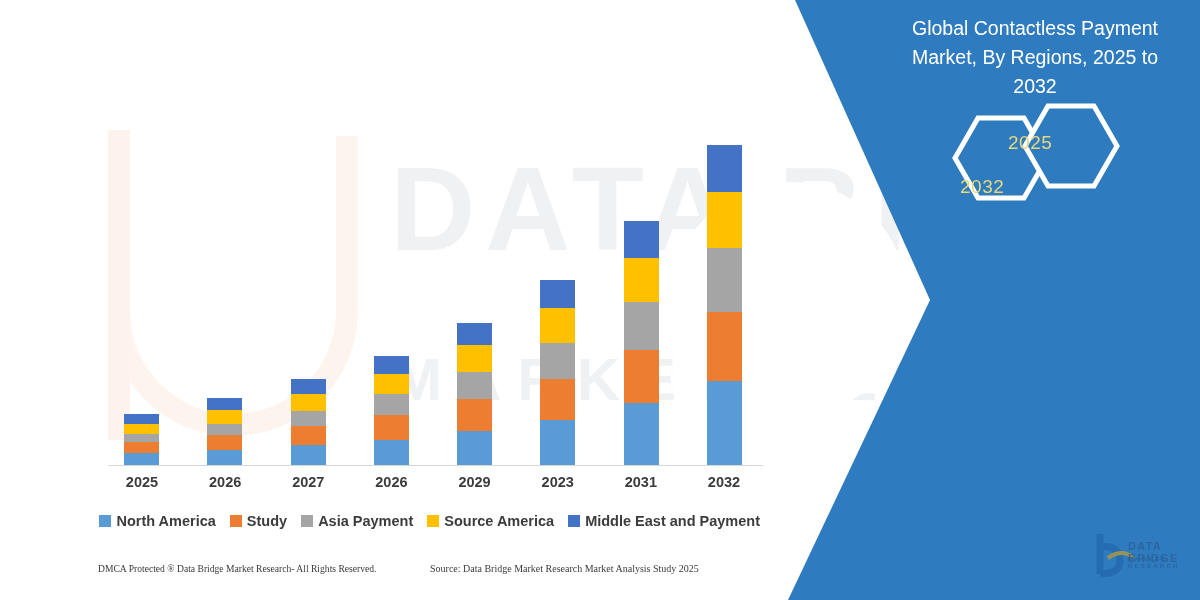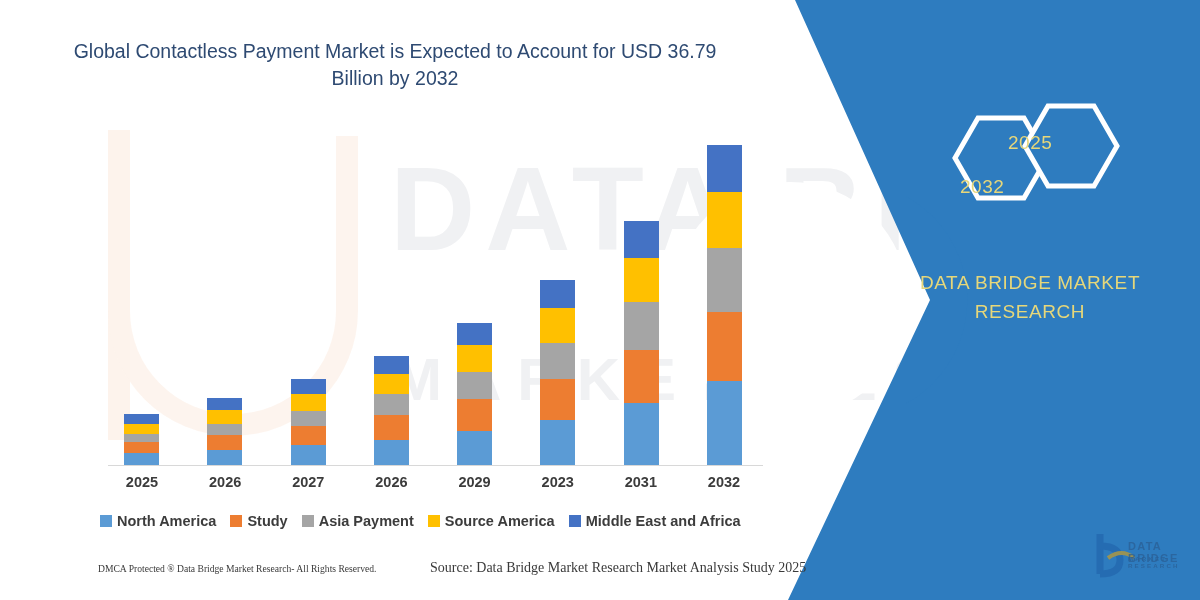--- a/index.html
+++ b/index.html
@@ -116,21 +116,21 @@
     color: #3c3c3c;
   }
 
   
   .legend {
     position: absolute;
     left: 100px; top: 513px;
     width: 660px;
     display: flex;
     align-items: center;
-    justify-content: flex-start;
+    justify-content: flex-end;
     gap: 14px;
     z-index: 4;
   }
   .legend-item {
     display: flex;
     align-items: center;
     gap: 5px;
   }
   .legend-swatch {
     width: 12px; height: 12px;
@@ -156,21 +156,21 @@
     position: absolute;
     left: 98px;
     font-size: 9.6px;
     color: #3a3a3a;
     white-space: nowrap;
     font-family: Liberation Serif, serif;
   }
   .footer-source {
     position: absolute;
     left: 430px;
-    font-size: 14px;
+    font-size: 10px;
     color: #3a3a3a;
     white-space: nowrap;
     font-family: "Liberation Serif", serif;
   }
 
   
   .panel {
     position: absolute;
     left: 0; top: 0;
     width: 1200px; height: 600px;
@@ -258,21 +258,20 @@
     <div class="wm-text wm-small">MARKET RESEARCH</div>
   </div>
 
   <svg class="panel" viewBox="0 0 1200 600" preserveAspectRatio="none">
     <path id="panel-path" d="M 795 0 L 1200 0 L 1200 600 L 788 600 L 930 300 Z" fill="#2E7CBF"></path>
     <circle cx="790" cy="300" r="118" fill="#ffffff"></circle>
     <path d="M 905 196 A 118 118 0 0 1 905 404 L 1200 404 L 1200 196 Z" fill="#2E7CBF"></path>
   </svg>
 
   <div class="chart-wrap">
-    <div class="chart-title">Global Contactless Payment Market is Expected to Account for USD 36.79 Billion by 2032</div>
 
     <div class="axis-line"></div>
     <div class="bars" id="bars">
         <div class="bar">
           <div class="seg" style="height: 9.37931px; background: rgb(68, 114, 196);"></div>
           <div class="seg" style="height: 9.93103px; background: rgb(255, 192, 0);"></div>
           <div class="seg" style="height: 8.27586px; background: rgb(165, 165, 165);"></div>
           <div class="seg" style="height: 11.5862px; background: rgb(237, 125, 49);"></div>
           <div class="seg" style="height: 11.5862px; background: rgb(91, 155, 213);"></div>
         </div>
@@ -350,41 +349,41 @@
       <div class="legend-item">
         <span class="legend-swatch" style="background: rgb(165, 165, 165);"></span>
         <span class="legend-label">Asia Payment</span>
       </div>
       <div class="legend-item">
         <span class="legend-swatch" style="background: rgb(255, 192, 0);"></span>
         <span class="legend-label">Source America</span>
       </div>
       <div class="legend-item">
         <span class="legend-swatch" style="background: rgb(68, 114, 196);"></span>
-        <span class="legend-label">Middle East and Africa</span>
+        <span class="legend-label">Middle East and Payment</span>
       </div>
     </div>
 
   <div class="footer">
     <div class="footer-dmca">DMCA Protected ® Data Bridge Market Research-  All Rights Reserved.</div>
     <div class="footer-source">Source: Data Bridge Market Research  Market Analysis Study 2025</div>
   </div>
 
   <div class="panel-content">
+    <div class="panel-title">Global Contactless Payment Market, By Regions, 2025 to 2032</div>
 
     <svg class="hexes" viewBox="0 0 240 125">
 
       <polygon points="35,62 58,22 104,22 127,62 104,102 58,102" fill="none" stroke="#ffffff" stroke-width="5"></polygon>
 
       <polygon points="105,50 128,10 174,10 197,50 174,90 128,90" fill="#2E7CBF" stroke="#ffffff" stroke-width="5"></polygon>
     </svg>
     <div class="hex-label hex-2025-label">2025</div>
     <div class="hex-label hex-2032-label">2032</div>
 
-    <div class="brand">DATA BRIDGE MARKET RESEARCH</div>
   </div>
 
   <svg class="dbmr-logo" viewBox="0 0 110 52">
     <path d="M12 6 L12 46" stroke="#1F5FA8" stroke-width="7" fill="none"></path>
     <path d="M12 18 q20 0 20 14 q0 14 -20 14" stroke="#1F5FA8" stroke-width="7" fill="none"></path>
     <path d="M20 30 q14 -10 26 0" stroke="#F0A500" stroke-width="4" fill="none"></path>
   </svg>
   <div class="dbmr-name">DATA BRIDGE</div>
   <div class="dbmr-sub">MARKET RESEARCH</div>
 

